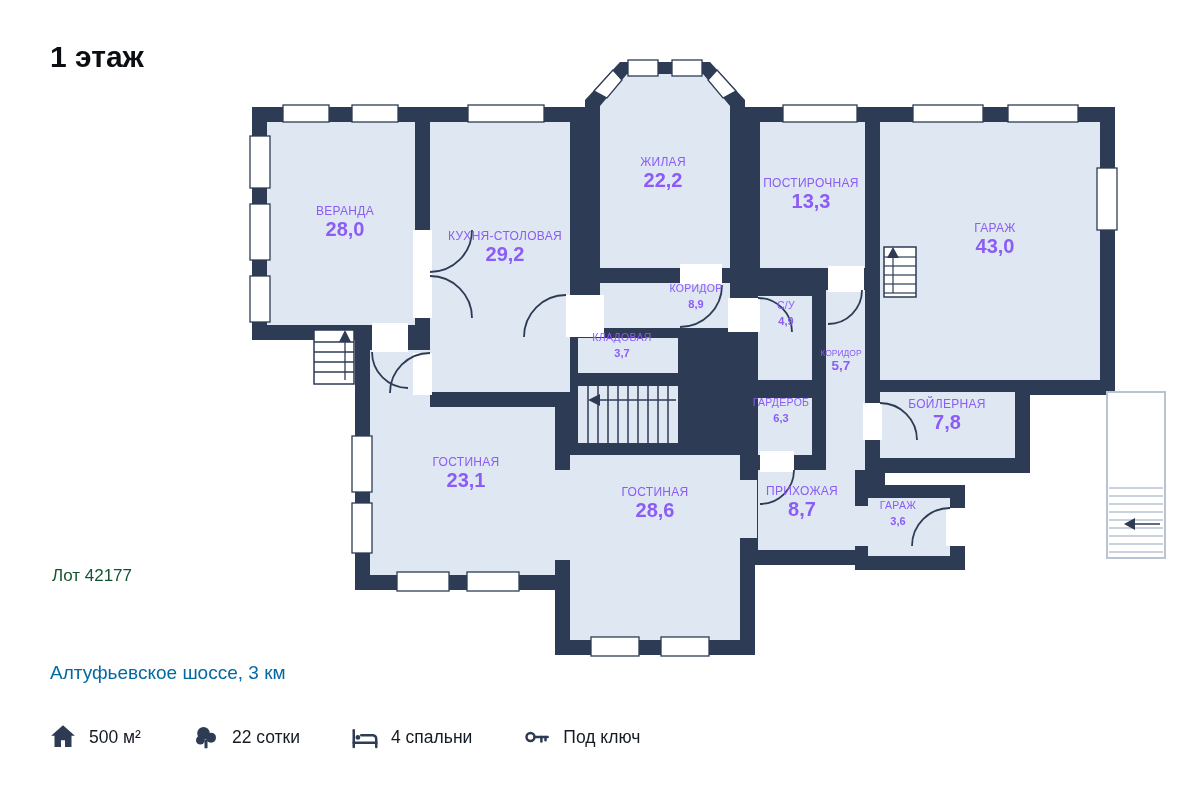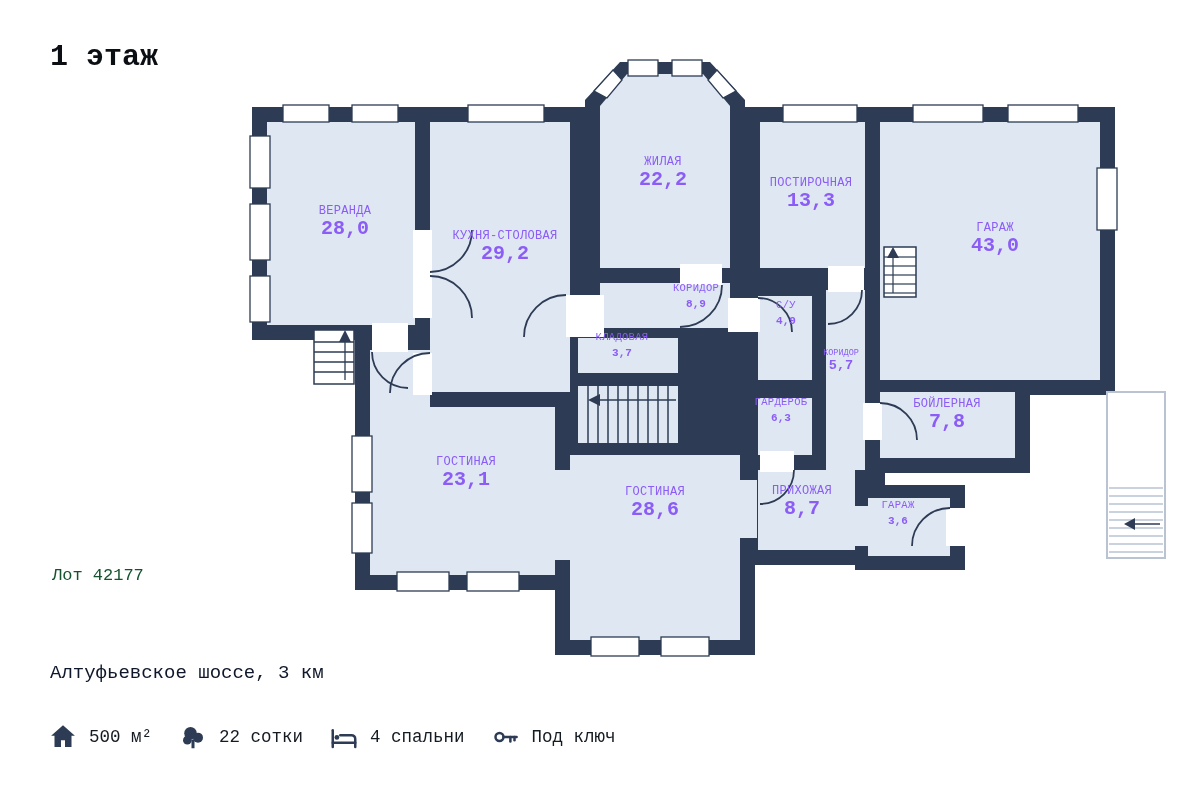--- a/index.html
+++ b/index.html
@@ -1,30 +1,30 @@
 <!DOCTYPE html>
 <html><head>
 <meta charset="utf-8">
 <style>
   html,body{margin:0;padding:0;background:#ffffff;}
   .canvas{position:relative;width:1200px;height:799px;background:#ffffff;overflow:hidden;
-          font-family:Liberation Mono, monospace;color:#1c2430;}
+          font-family:Liberation Sans, sans-serif;color:#1c2430;}
   .floor-title{position:absolute;left:50px;top:40px;font-size:30px;font-weight:700;color:#0b0f14;}
   .plan-svg{position:absolute;left:0;top:0;width:1200px;height:799px;}
   .room-label{position:absolute;transform:translateX(-50%);text-align:center;white-space:nowrap;color:#8b5cf6;}
   .room-name{font-size:12px;line-height:14px;font-weight:400;letter-spacing:.3px;}
   .room-area{font-size:20px;line-height:22px;font-weight:700;}
   .mid .room-name{font-size:10.5px;line-height:13px;}
   .mid .room-area{font-size:11px;line-height:19px;}
   .small .room-name{font-size:8.5px;line-height:10px;letter-spacing:0;}
   .small .room-area{font-size:13.5px;line-height:16px;}
   .lot-label{position:absolute;left:52px;top:566px;font-size:17px;color:#14532d;}
   .listing-title{position:absolute;left:49px;top:612px;font-size:28px;font-weight:700;color:#000000;}
-  .listing-location{position:absolute;left:50px;top:662px;font-size:19px;color:#0f172a;}
-  .features{position:absolute;left:48px;top:722px;display:flex;align-items:center;gap:26px;}
+  .listing-location{position:absolute;left:50px;top:662px;font-size:19px;color:#0369a1;}
+  .features{position:absolute;left:48px;top:722px;display:flex;align-items:center;gap:50px;}
   .feature{display:flex;align-items:center;gap:11px;font-size:17.5px;color:#141b22;}
   .feature .ficon{width:30px;height:30px;display:block;}
 </style>
 </head>
 <body>
 
 <div class="canvas">
 
   <div class="floor-title">1 этаж</div>
 

